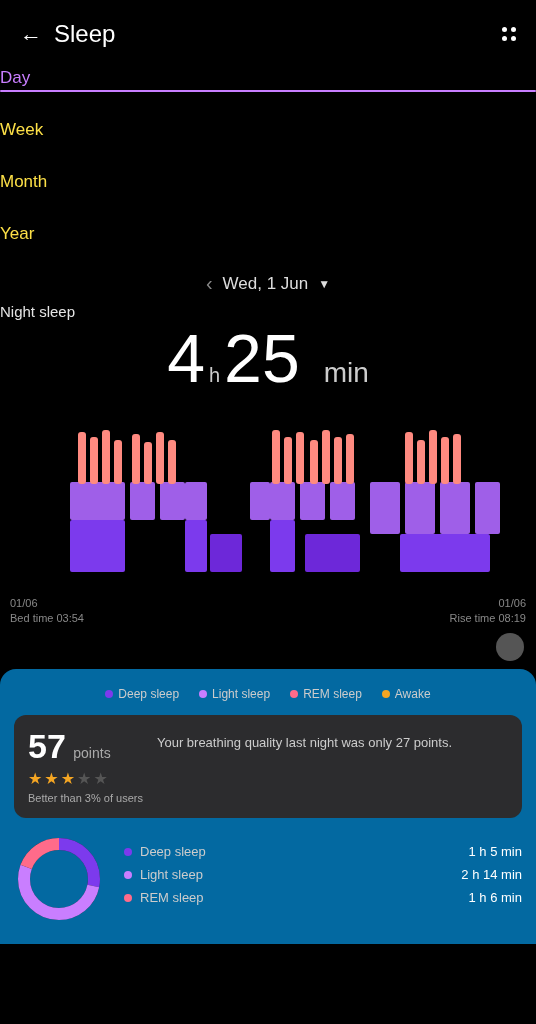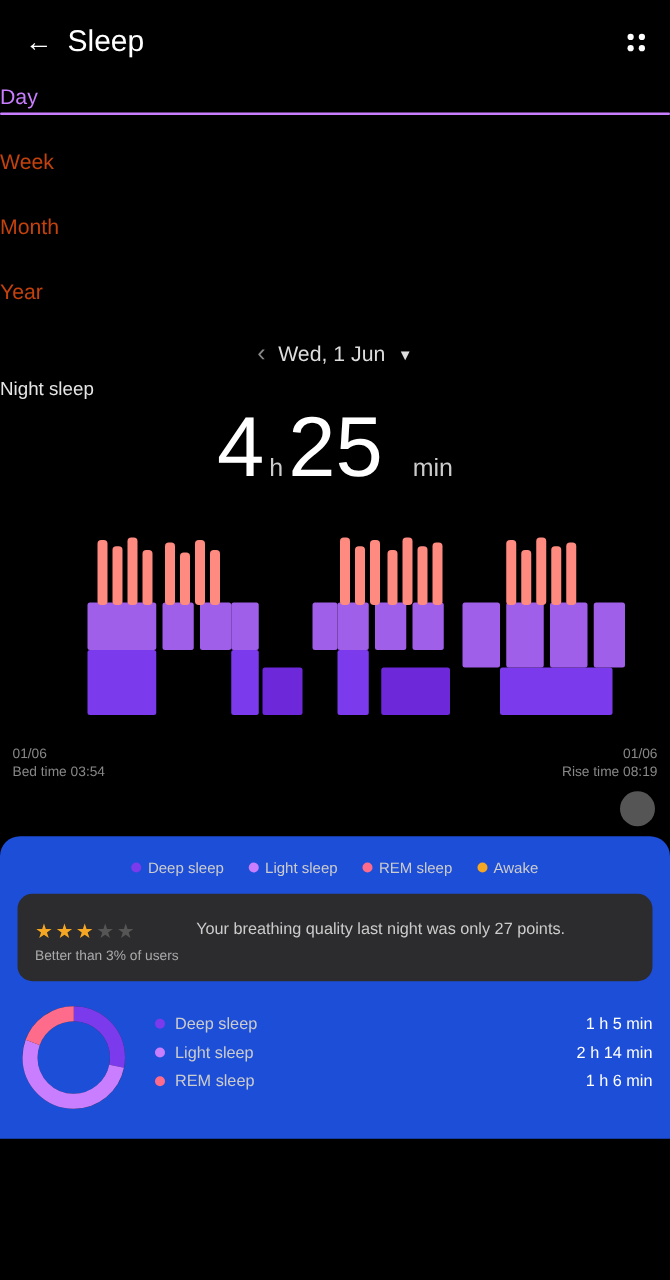--- a/index.html
+++ b/index.html
@@ -51,21 +51,21 @@
     
     .tabs {
       display: flex;
       justify-content: center;
       gap: 28px;
       padding: 10px 0 8px 0;
       flex-direction: column;
     }
     .tab {
       font-size: 17px;
-      color: #c2410c;
+      color: #fde047;
       cursor: pointer;
       padding-bottom: 4px;
       position: relative;
     }
     .tab.active {
       color: #c97eff;
     }
     .tab.active::after {
       content: '';
       position: absolute;
@@ -126,21 +126,21 @@
       color: #ccc;
       font-weight: 300;
     }
     .sleep-mins {
       font-size: 68px;
       font-weight: 200;
       color: #fff;
       line-height: 1;
     }
     .sleep-min-label {
-      font-size: 20px;
+      font-size: 28px;
       color: #ccc;
       font-weight: 300;
       margin-left: 20px;
     }
 
     
     .chart-container {
       position: relative;
       margin: 20px 10px 0 10px;
       height: 180px;
@@ -177,21 +177,21 @@
     }
     .scroll-dot {
       width: 28px;
       height: 28px;
       background: #555;
       border-radius: 50%;
     }
 
     
     .card-area {
-      background: #1d4ed8;
+      background: #0369a1;
       border-radius: 16px 16px 0 0;
       margin-top: 8px;
       padding: 18px 0 20px 0;
     }
 
     
     .legend {
       display: flex;
       justify-content: center;
       gap: 20px;
@@ -438,20 +438,24 @@
       <span class="legend-label">REM sleep</span>
     </div>
     <div class="legend-item">
       <div class="legend-dot" style="background:#f5a623;"></div>
       <span class="legend-label">Awake</span>
     </div>
   </div>
 
   <div class="score-card">
     <div class="score-left">
+      <div>
+        <span class="score-points">57</span>
+        <span class="score-points-label" style="font-size:14px;color:#aaa;margin-left:3px;">points</span>
+      </div>
       <div class="stars">
         <span class="star filled">★</span>
         <span class="star filled">★</span>
         <span class="star filled">★</span>
         <span class="star empty">★</span>
         <span class="star empty">★</span>
       </div>
       <div class="score-better">Better than 3% of users</div>
     </div>
     <div class="score-right">Your breathing quality last night was only 27 points.</div>

